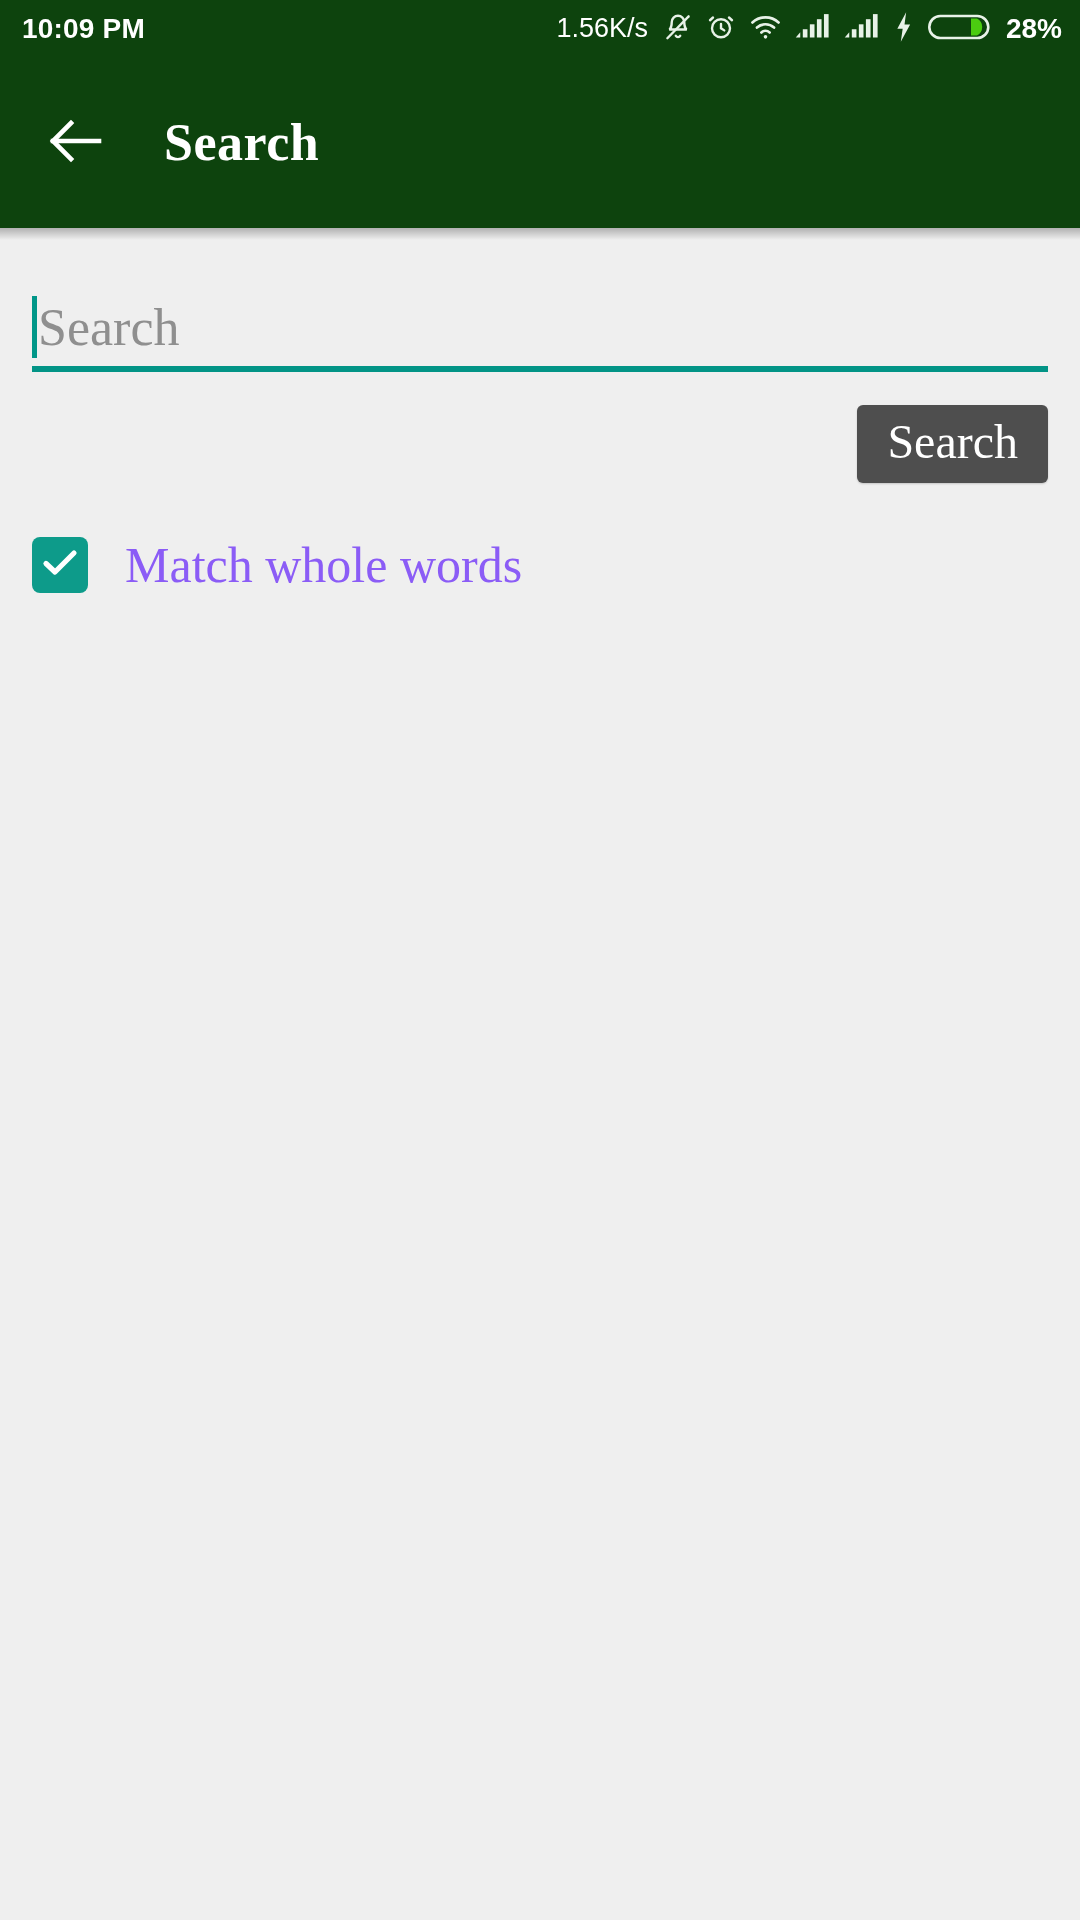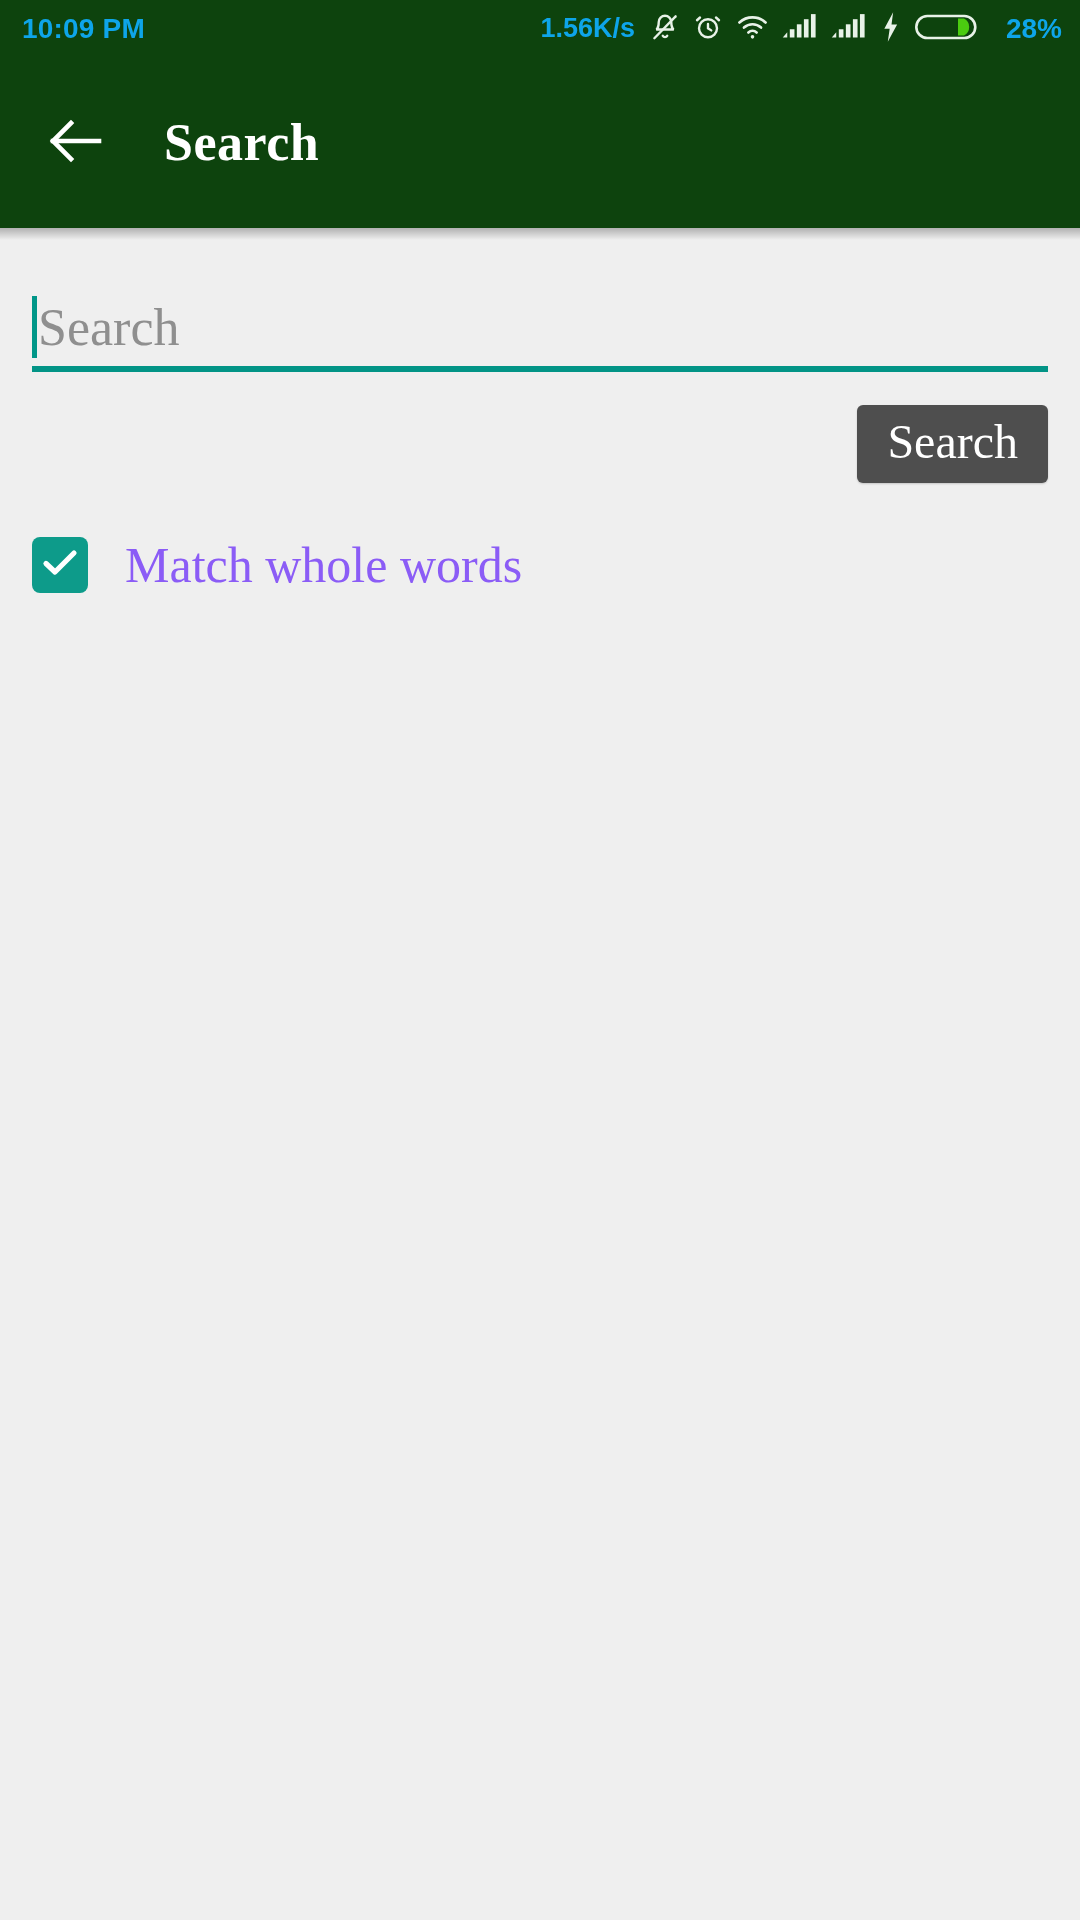--- a/index.html
+++ b/index.html
@@ -11,46 +11,46 @@
     overflow: hidden;
   }
 
   
   .status-bar {
     height: 57px;
     background: #0d430d;
     display: flex;
     align-items: center;
     padding: 0 18px 0 22px;
-    color: #0ea5e9;
+    color: #ffffff;
   }
   .status-clock {
     font-family: "Liberation Sans", sans-serif;
     font-size: 28px;
     font-weight: bold;
     letter-spacing: 0.2px;
   }
   .status-right {
     margin-left: auto;
     display: flex;
     align-items: center;
     gap: 13px;
   }
   .net-speed {
     font-family: "Liberation Sans", sans-serif;
     font-size: 27px;
-    font-weight: bold;
+    font-weight: normal;
     margin-right: 2px;
   }
   .sb-icon { display: block; }
   .battery-pct {
     font-family: "Liberation Sans", sans-serif;
     font-size: 28px;
     font-weight: bold;
-    margin-left: 16px;
+    margin-left: 3px;
   }
 
   
   .app-bar {
     height: 171px;
     background: #0d430d;
     display: flex;
     align-items: center;
     padding-left: 46px;
     position: relative;

